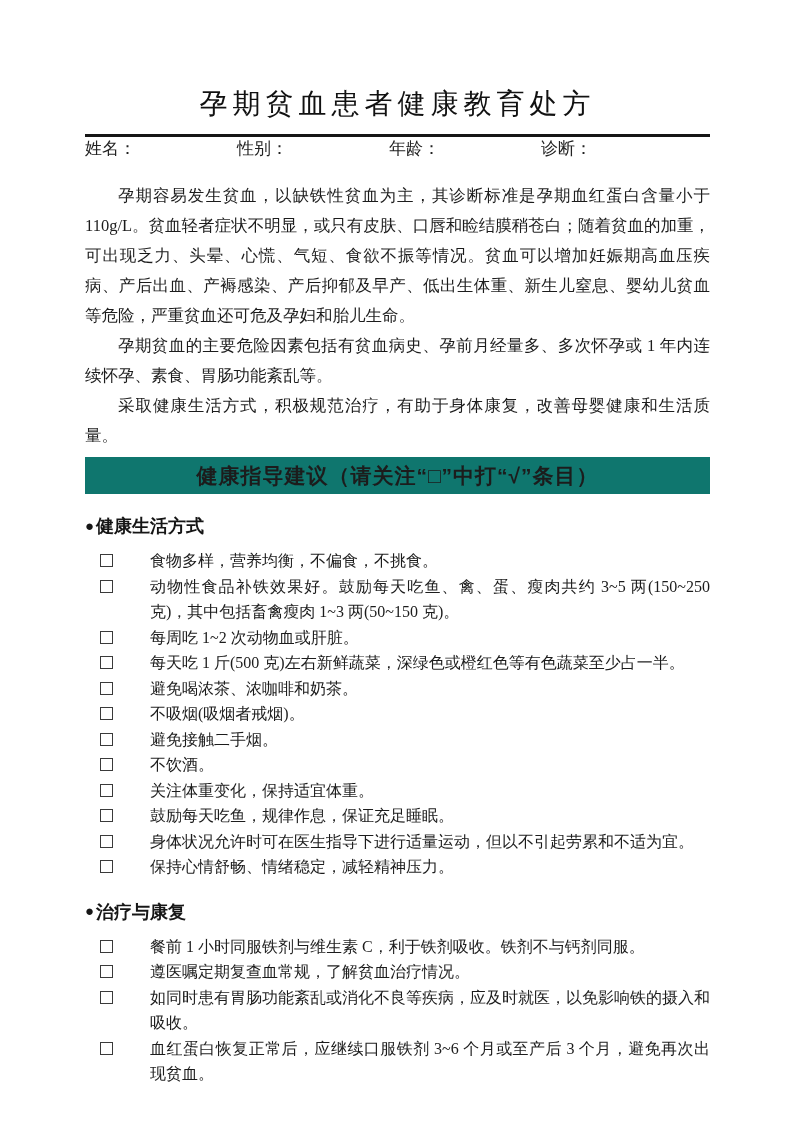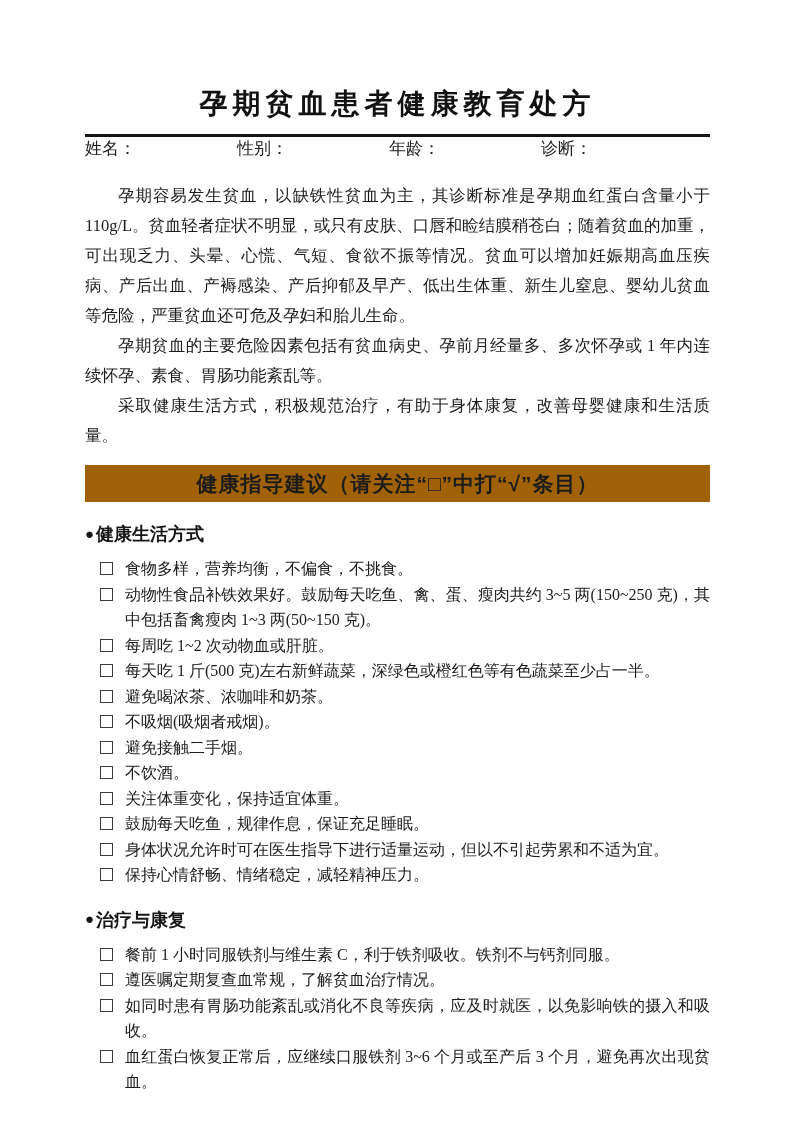--- a/index.html
+++ b/index.html
@@ -12,21 +12,21 @@
     font-family: "Liberation Serif", "DejaVu Serif", serif;
     color: #1a1a1a;
     overflow: hidden;
   }
   .content {
     padding: 86px 83px 0 85px;
   }
   .doc-title {
     font-family: "Liberation Sans", "DejaVu Sans", sans-serif;
     font-size: 28px;
-    font-weight: 700;
+    font-weight: 400;
     text-align: center;
     letter-spacing: 5px;
     color: #111;
     line-height: 1.3;
   }
   .rule {
     height: 3px;
     background: #151515;
     margin-top: 12px;
   }
@@ -41,23 +41,23 @@
   .intro { margin-top: 21px; }
   .intro p {
     font-size: 16.5px;
     line-height: 30px;
     text-align: justify;
     text-indent: 2em;
     color: #1c1c1c;
   }
   .lead-bold { font-weight: 400; }
   .banner {
-    margin-top: 14px;
+    margin-top: 6px;
     height: 37px;
-    background: #a16207;
+    background: #0f766e;
     display: flex;
     align-items: center;
     justify-content: center;
   }
   .banner-text {
     font-family: "Liberation Sans", "DejaVu Sans", sans-serif;
     font-size: 21px;
     font-weight: 700;
     color: #1c1c1c;
     letter-spacing: 1px;
@@ -76,20 +76,21 @@
     line-height: 1;
   }
   .checklist {
     margin-top: 10px;
     padding-left: 15px;
     margin-bottom: 6px;
   }
   .check-item {
     display: flex;
     align-items: flex-start;
+    gap: 25px;
   }
   .checkbox {
     flex: none;
     width: 13px;
     height: 13px;
     border: 1.5px solid #3a3a3a;
     margin: 6px 12px 0 0;
     background: #fff;
   }
   .check-item .txt {

